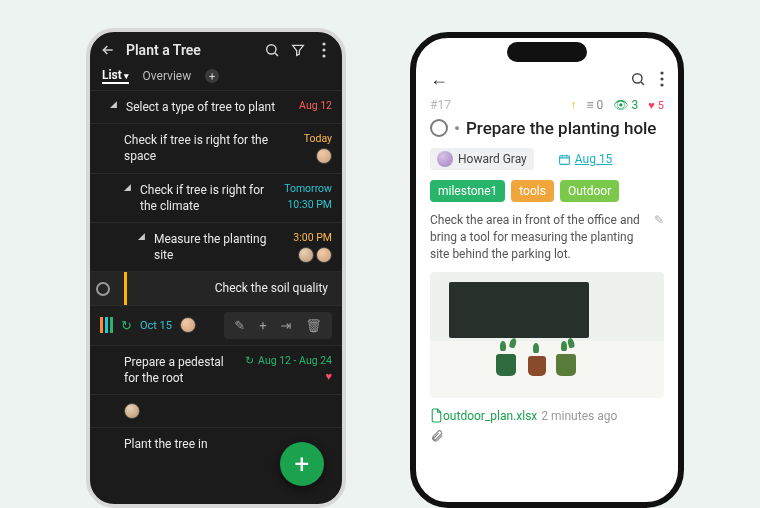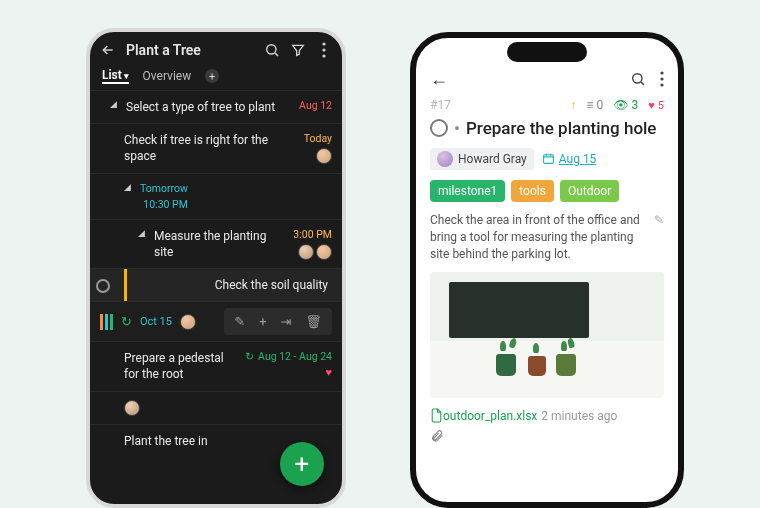--- a/index.html
+++ b/index.html
@@ -58,24 +58,24 @@
   .pr-header .back { font-size:18px; font-weight:500; }
   .pr-header .sp { flex:1; }
   .pr-header .i { margin-left:14px; font-size:16px; color:#444; }
   .pr-meta { display:flex; align-items:center; gap:10px; font-size:12px; margin-bottom:6px; }
   .pr-meta .id { color:#b8b8b8; flex:1; }
   .pr-meta .m { display:flex; align-items:center; gap:3px; }
   .m.up { color:#ffb400; } .m.list { color:#8a8a8a; } .m.eye { color:#1aa24f; } .m.heart { color:#ff3a5e; }
   .pr-title { display:flex; align-items:center; gap:6px; font-size:17px; font-weight:500; color:#222; margin-bottom:10px; }
   .pr-title .oc { width:18px; height:18px; border:2px solid #7a7a7a; border-radius:50%; }
   .pr-title .dash { color:#888; }
-  .pr-assign { display:flex; align-items:center; gap:8px; margin-bottom:10px; }
+  .pr-assign { display:flex; align-items:center; gap:24px; margin-bottom:10px; }
   .chip { display:flex; align-items:center; gap:5px; background:#eef0f1; border-radius:4px; padding:3px 7px; font-size:12px; color:#444; }
   .chip .ava { width:16px; height:16px; border-radius:50%; background:radial-gradient(circle at 35% 30%, #d9c4e6, #a07fc0); }
-  .dateb { color:#1db1bf; font-size:12px; display:flex; align-items:flex-start; gap:4px;text-decoration:underline; }
+  .dateb { color:#1db1bf; font-size:12px; display:flex; align-items:flex-end; gap:4px;text-decoration:underline; }
   .tags { display:flex; gap:6px; margin-bottom:10px; }
   .tag { padding:4px 8px; border-radius:4px; color:#fff; font-size:12px; }
   .t1{background:#28b46a;} .t2{background:#f0a63a;} .t3{background:#7bc94a;}
   .desc { color:#555; line-height:1.4; font-size:12px; margin-bottom:10px; position:relative; padding-right:14px; }
   .desc .pen { position:absolute; right:0; top:0; color:#aaa; }
   .photo { width:100%; height:126px; border-radius:4px; background:linear-gradient(#eef2ef 0 55%, #f6f6f2 55% 100%); position:relative; overflow:hidden; margin-bottom:10px; }
   .photo .win { position:absolute; left:8%; top:8%; width:60%; height:44%; background:#28302c; border-radius:2px; }
   .photo .pot { position:absolute; bottom:18%; border-radius:3px 3px 5px 5px; }
   .pot.p1{ left:28%; width:20px; height:22px; background:#2f6b3f; }
   .pot.p2{ left:42%; width:18px; height:20px; background:#8a4a2c; }
@@ -139,20 +139,21 @@
     <span class="txt">Check if tree is right for the space</span>
     <span class="meta">
         <span class="c-today">Today</span>
         <span class="av b"></span>
       </span>
   </div>
 
   <div class="row">
     <span class="indent1"></span>
     <span class="caret">◢</span>
+    <span class="txt">Check if tree is right for the climate</span>
     <span class="meta c-cyan">
         <span>Tomorrow</span>
         <span>10:30 PM</span>
       </span>
   </div>
 
   <div class="row">
     <span class="indent2"></span>
     <span class="caret">◢</span>
     <span class="txt">Measure the planting site</span>

